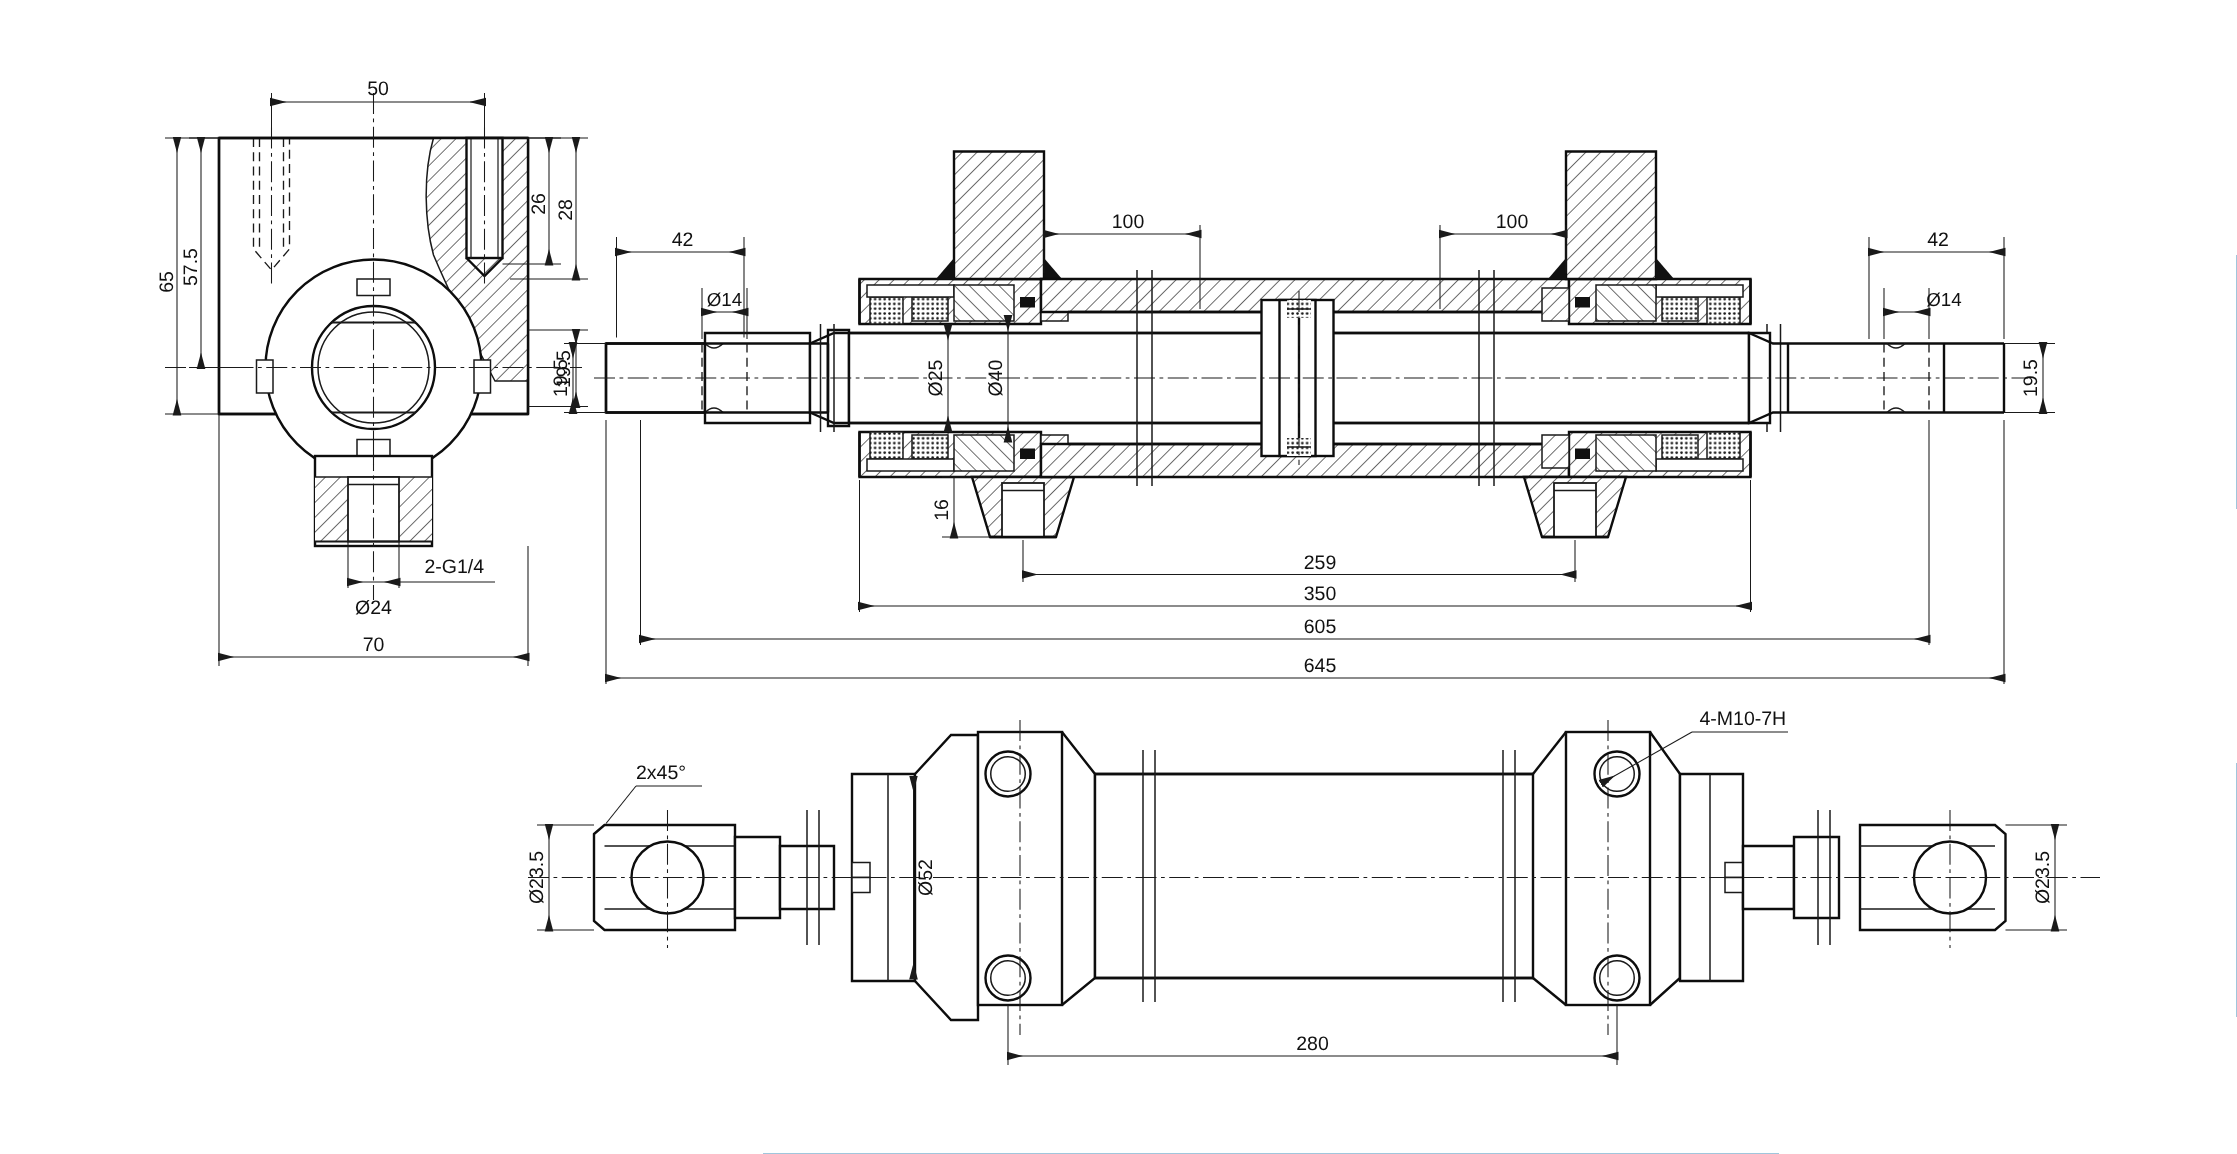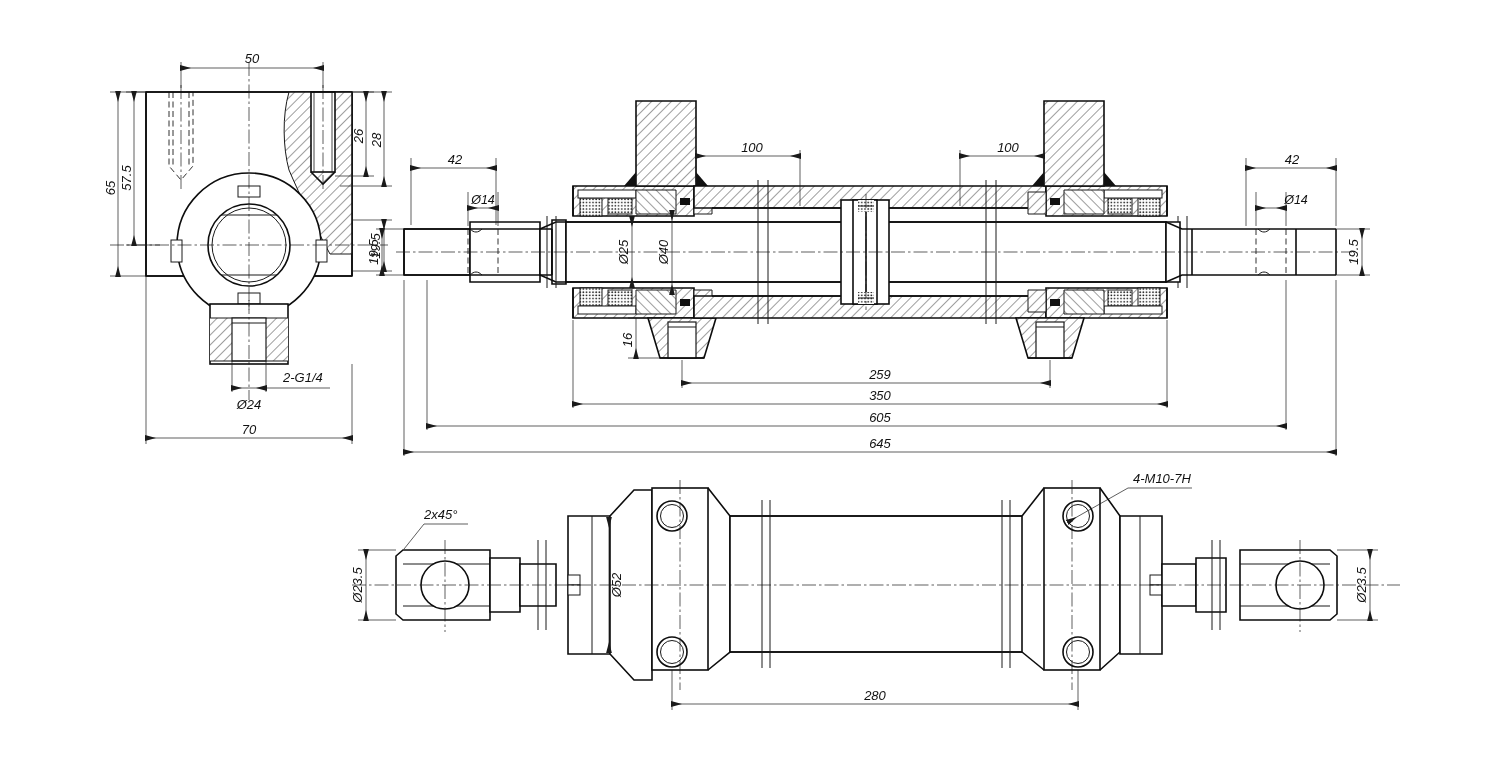--- a/index.html
+++ b/index.html
@@ -1,21 +1,21 @@
 <!DOCTYPE html>
 <html><head>
 <meta charset="utf-8">
 <title>Hydraulic Cylinder Engineering Drawing</title>
 <style>
   html,body{margin:0;padding:0;background:#ffffff;}
   body{
     width:1491px;height:769px;overflow:hidden;position:relative;
     font-family:"Liberation Sans","DejaVu Sans",sans-serif;
   }
-  #drawing-root{position:absolute;inset:0;width:1491px;height:769px;background:#0369a1;font-style:italic;}
+  #drawing-root{position:absolute;inset:0;width:1491px;height:769px;background:#0369a1;}
   svg{display:block;}
   .ln{stroke:#1a1a1a;stroke-width:1;fill:none;}
   .ln-thin{stroke:#1a1a1a;stroke-width:0.8;fill:none;}
   .ln-thick{stroke:#0d0d0d;stroke-width:1.6;fill:none;}
   .ln-med{stroke:#1a1a1a;stroke-width:1.2;fill:none;}
   .dim{stroke:#1a1a1a;stroke-width:0.7;fill:none;}
   .ext{stroke:#1a1a1a;stroke-width:0.7;fill:none;}
   .center{stroke:#1a1a1a;stroke-width:0.7;fill:none;stroke-dasharray:14 3 2.5 3;}
   .hidden-l{stroke:#1a1a1a;stroke-width:0.9;fill:none;stroke-dasharray:6 3.5;}
   .txt{font-family:"Liberation Sans","DejaVu Sans",sans-serif;font-size:13px;fill:#111;}

